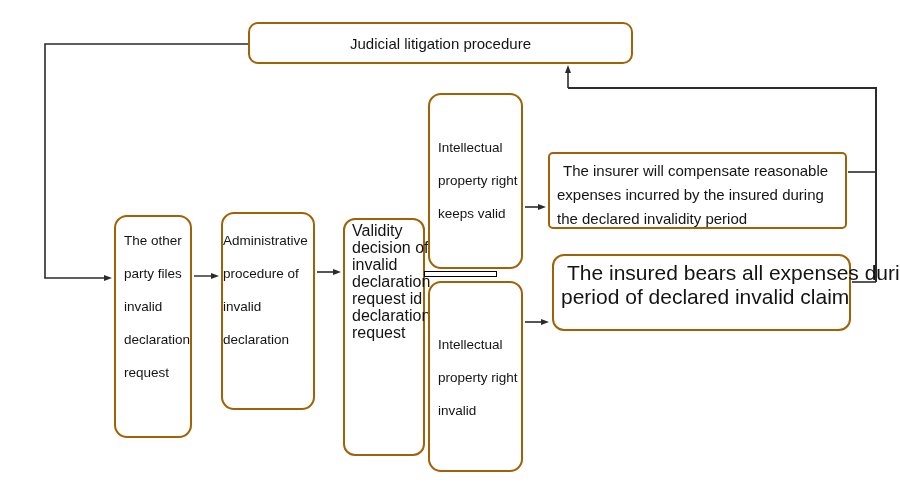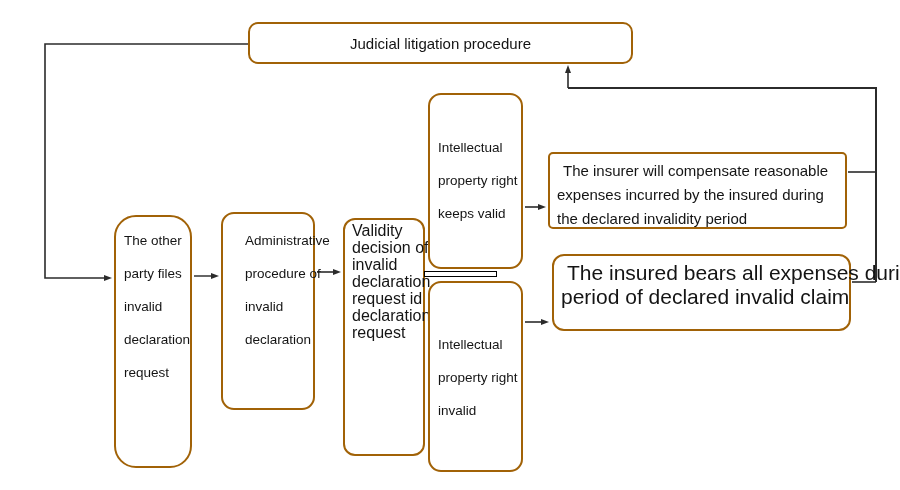--- a/index.html
+++ b/index.html
@@ -32,30 +32,30 @@
     color: #141414;
   }
   .node-judicial {
     left: 248px; top: 22px; width: 385px; height: 42px;
     border-radius: 10px;
     font-size: 15px;
     display: flex; align-items: center; justify-content: center;
     white-space: normal;
   }
   .node-other-party {
-    left: 114px; top: 215px; width: 78px; height: 253px;
-    border-radius: 22px;
+    left: 114px; top: 215px; width: 78px; height: 223px;
+    border-radius: 13px;
     font-size: 13.5px; line-height: 33px;
     padding: 7px 0 0 8px;
   }
   .node-admin {
     left: 221px; top: 212px; width: 94px; height: 198px;
     border-radius: 13px;
     font-size: 13.5px; line-height: 33px;
-    padding: 10px 0 0 22px;
+    padding: 10px 0 0 0;
   }
   .node-validity {
     left: 343px; top: 218px; width: 82px; height: 238px;
     border-radius: 12px;
     font-size: 16px; line-height: 17px;
     padding: 2px 0 0 7px;
   }
   .node-ipr-valid {
     left: 428px; top: 93px; width: 95px; height: 176px;
     border-radius: 13px;

